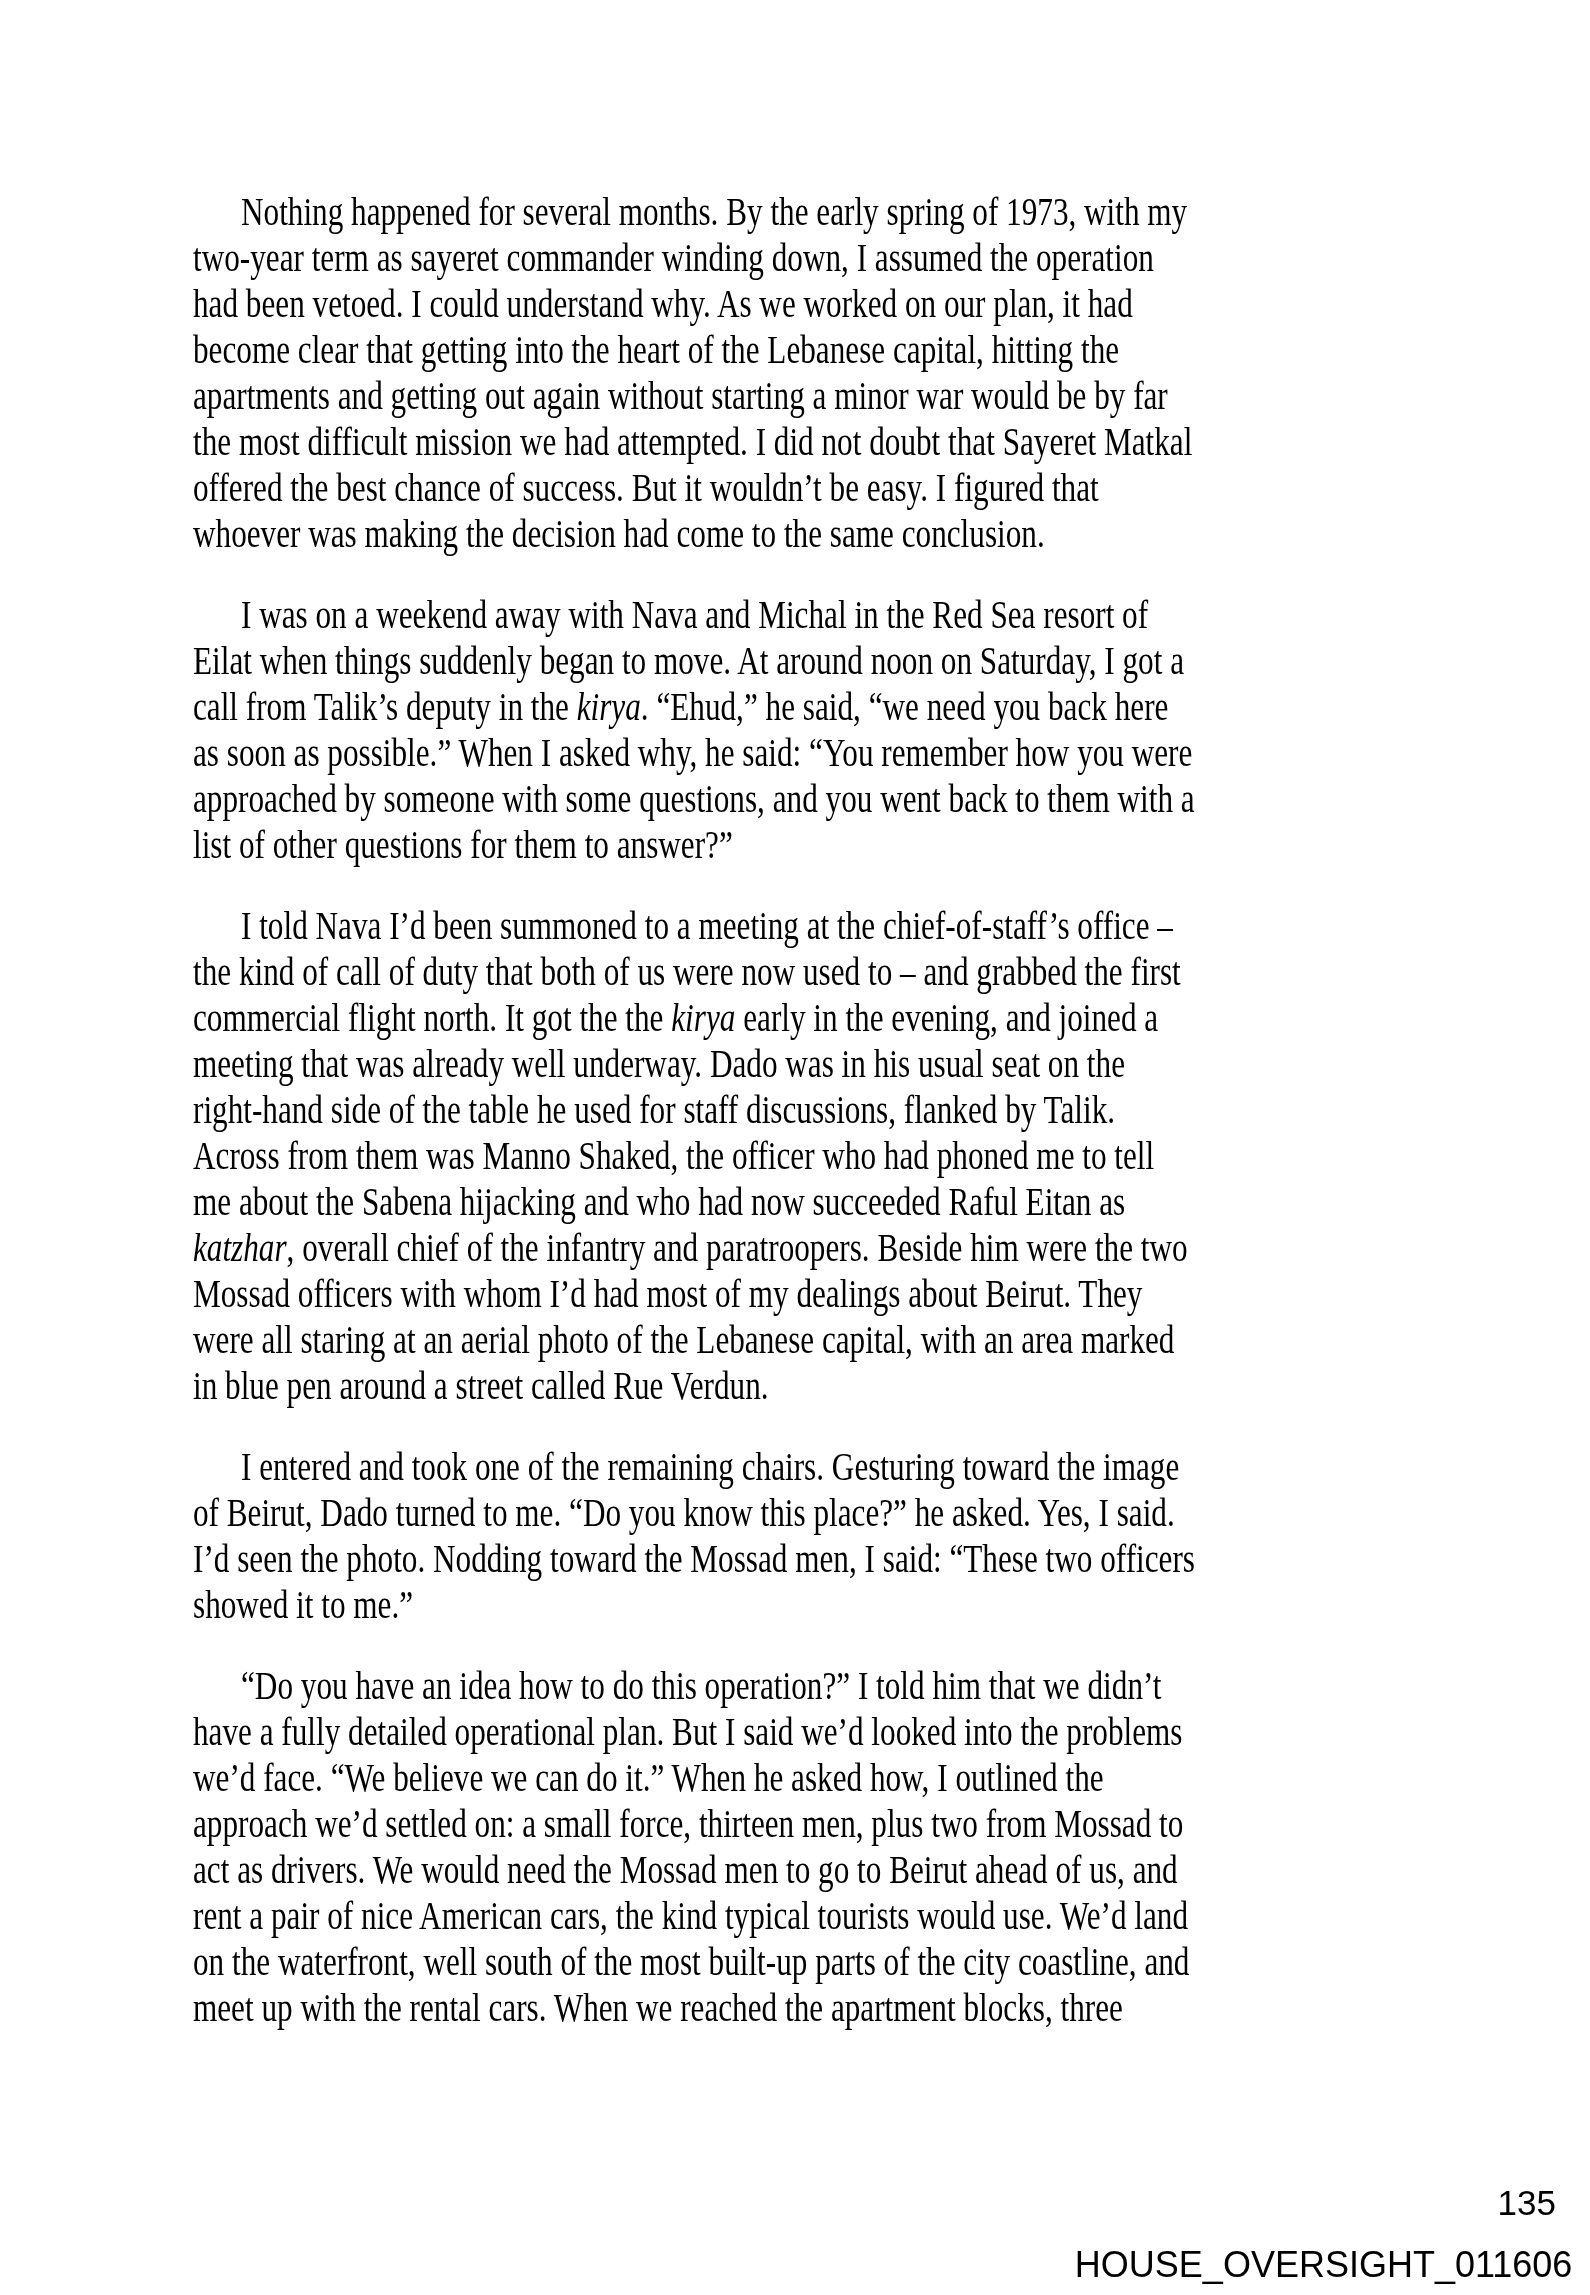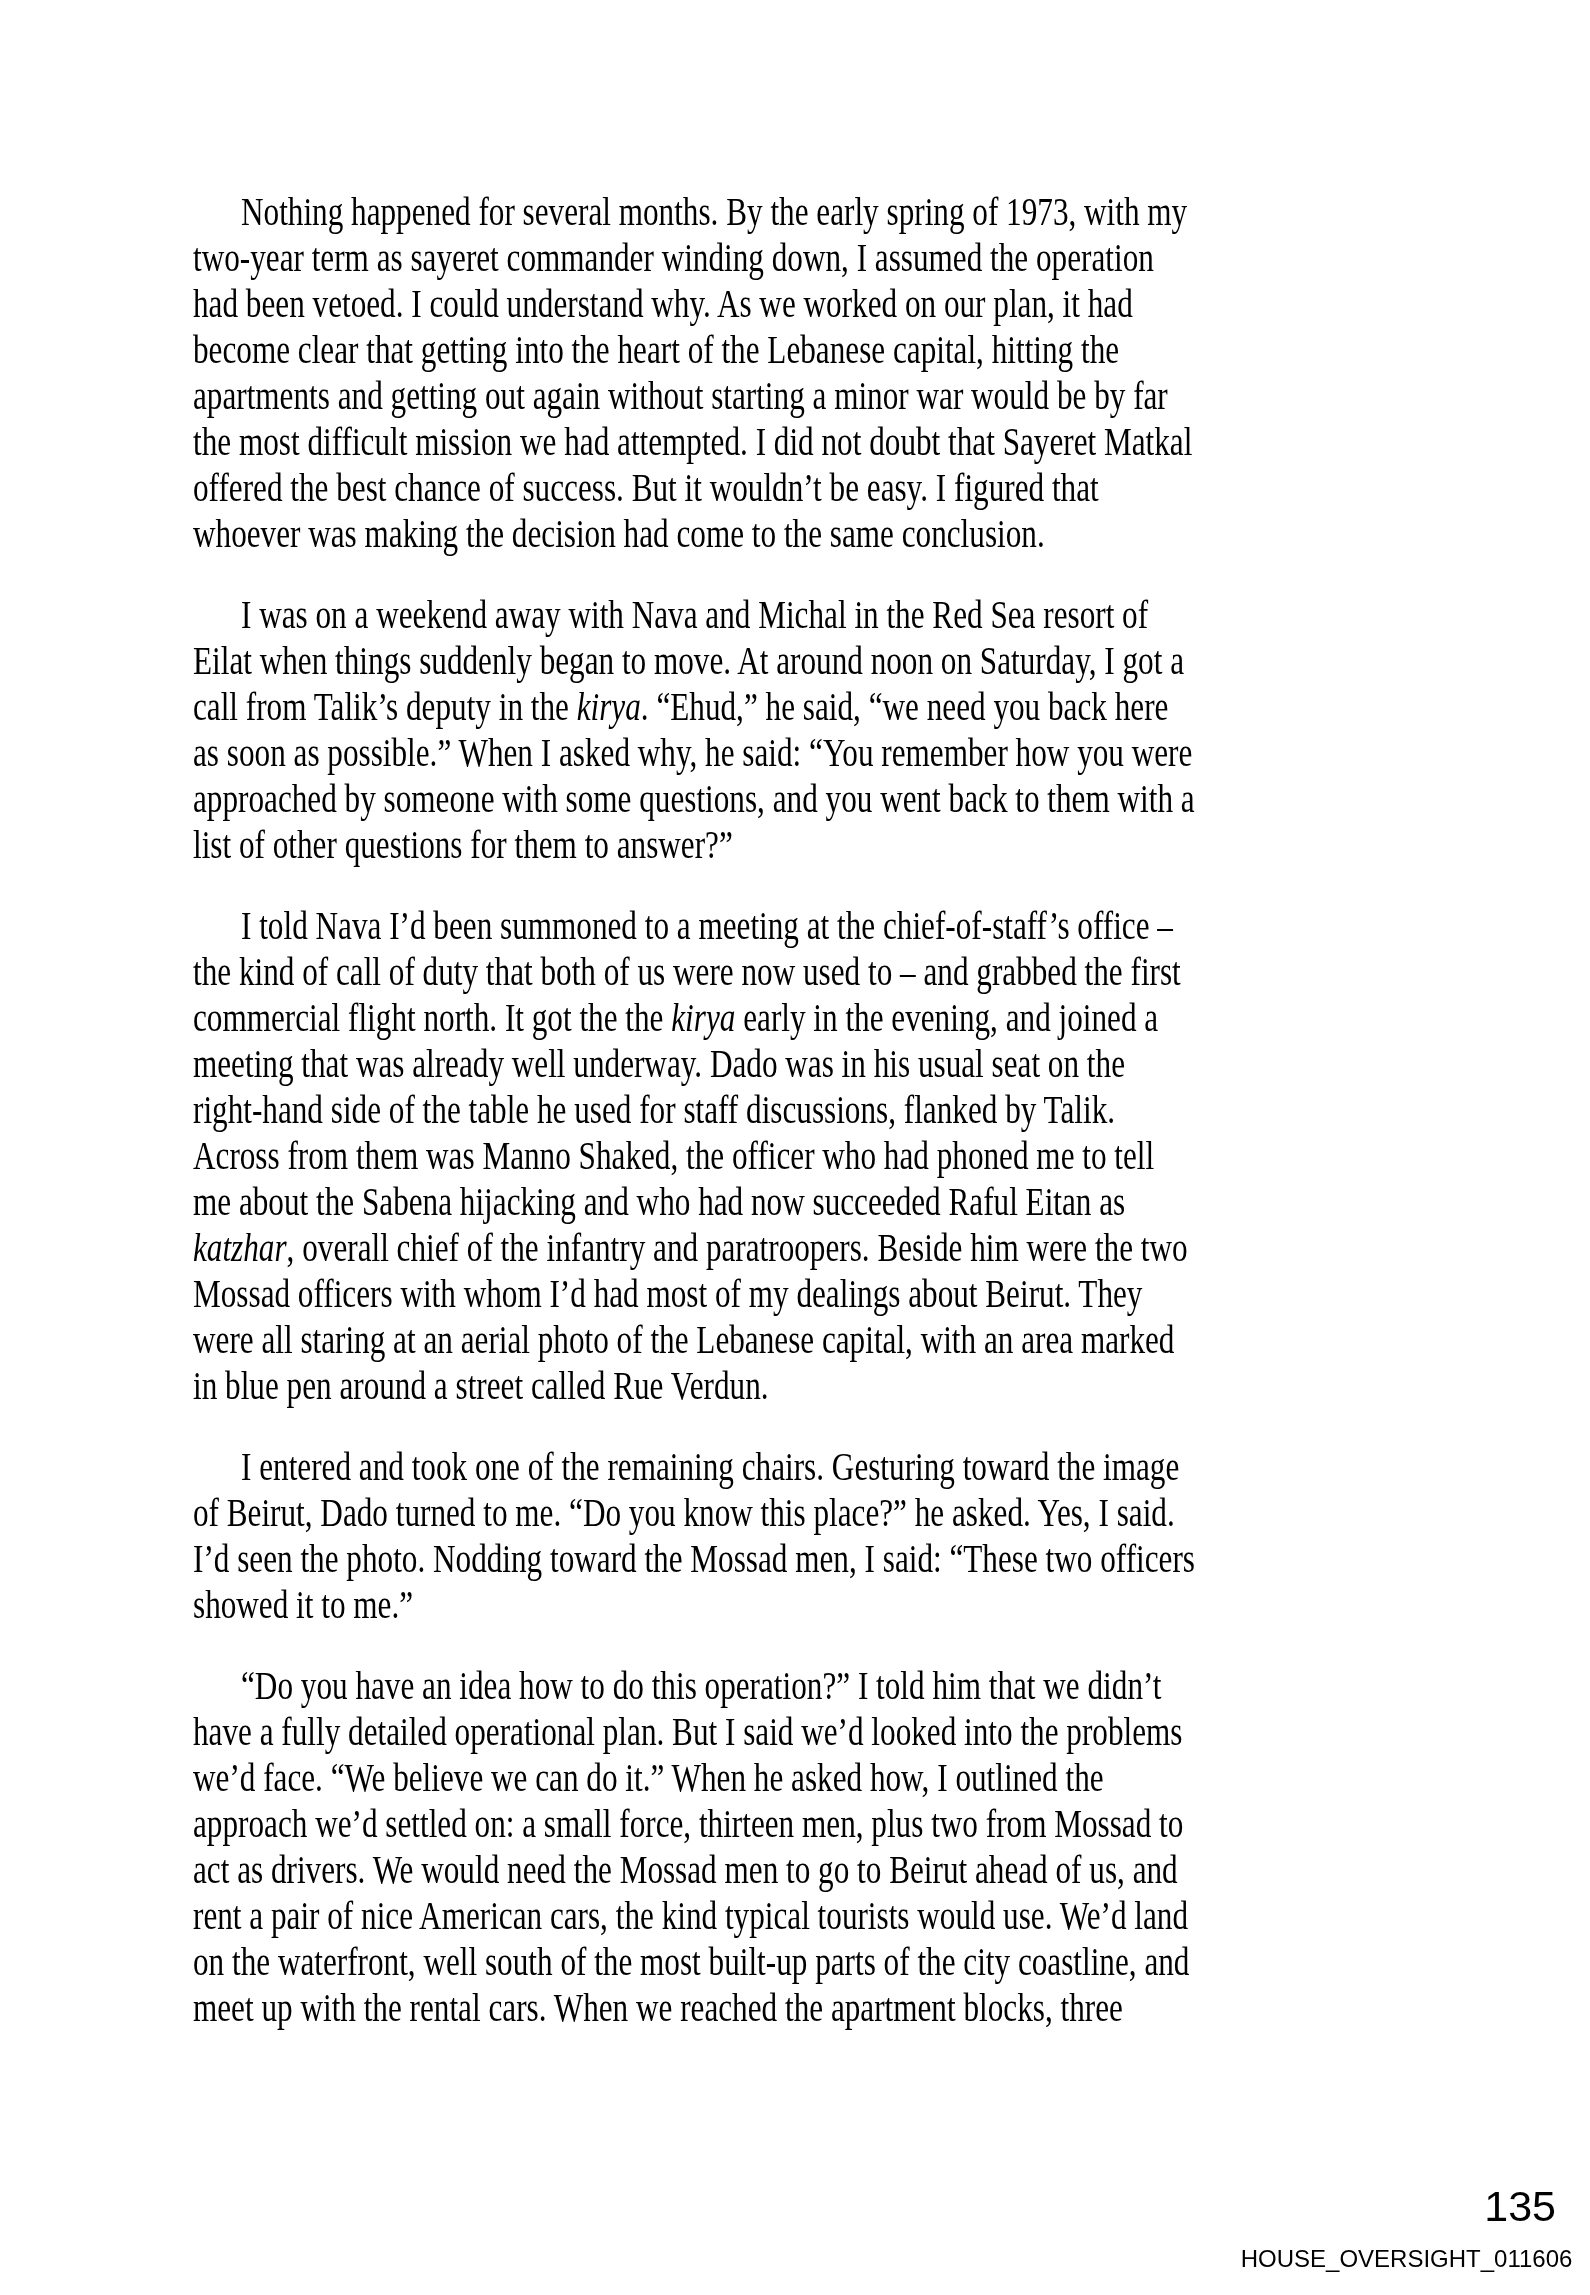--- a/index.html
+++ b/index.html
@@ -25,29 +25,29 @@
   .paragraph { margin: 0 0 35px 0; }
   .paragraph:last-child { margin-bottom: 0; }
   .line { white-space: nowrap; }
   .paragraph .line:first-child { text-indent: 60px; }
   .line i { font-style: italic; }
   .page-number {
     position: absolute;
     top: 2185px;
     right: 35px;
     font-family: "Liberation Sans", sans-serif;
-    font-size: 43px;
+    font-size: 35px;
     line-height: 1;
   }
   .bates-stamp {
     position: absolute;
     top: 2247px;
     right: 18.6px;
     font-family: "Liberation Sans", sans-serif;
-    font-size: 24px;
+    font-size: 36px;
     line-height: 1;
   }
 </style>
 </head>
 <body style="background: rgb(255, 255, 255); color: rgb(0, 0, 0);">
 
 <div class="page-body">
     <div class="paragraph">
       <div class="line"><span>Nothing happened for several months. By the early spring of 1973, with my</span></div>
       <div class="line"><span>two-year term as sayeret commander winding down, I assumed the operation</span></div>

